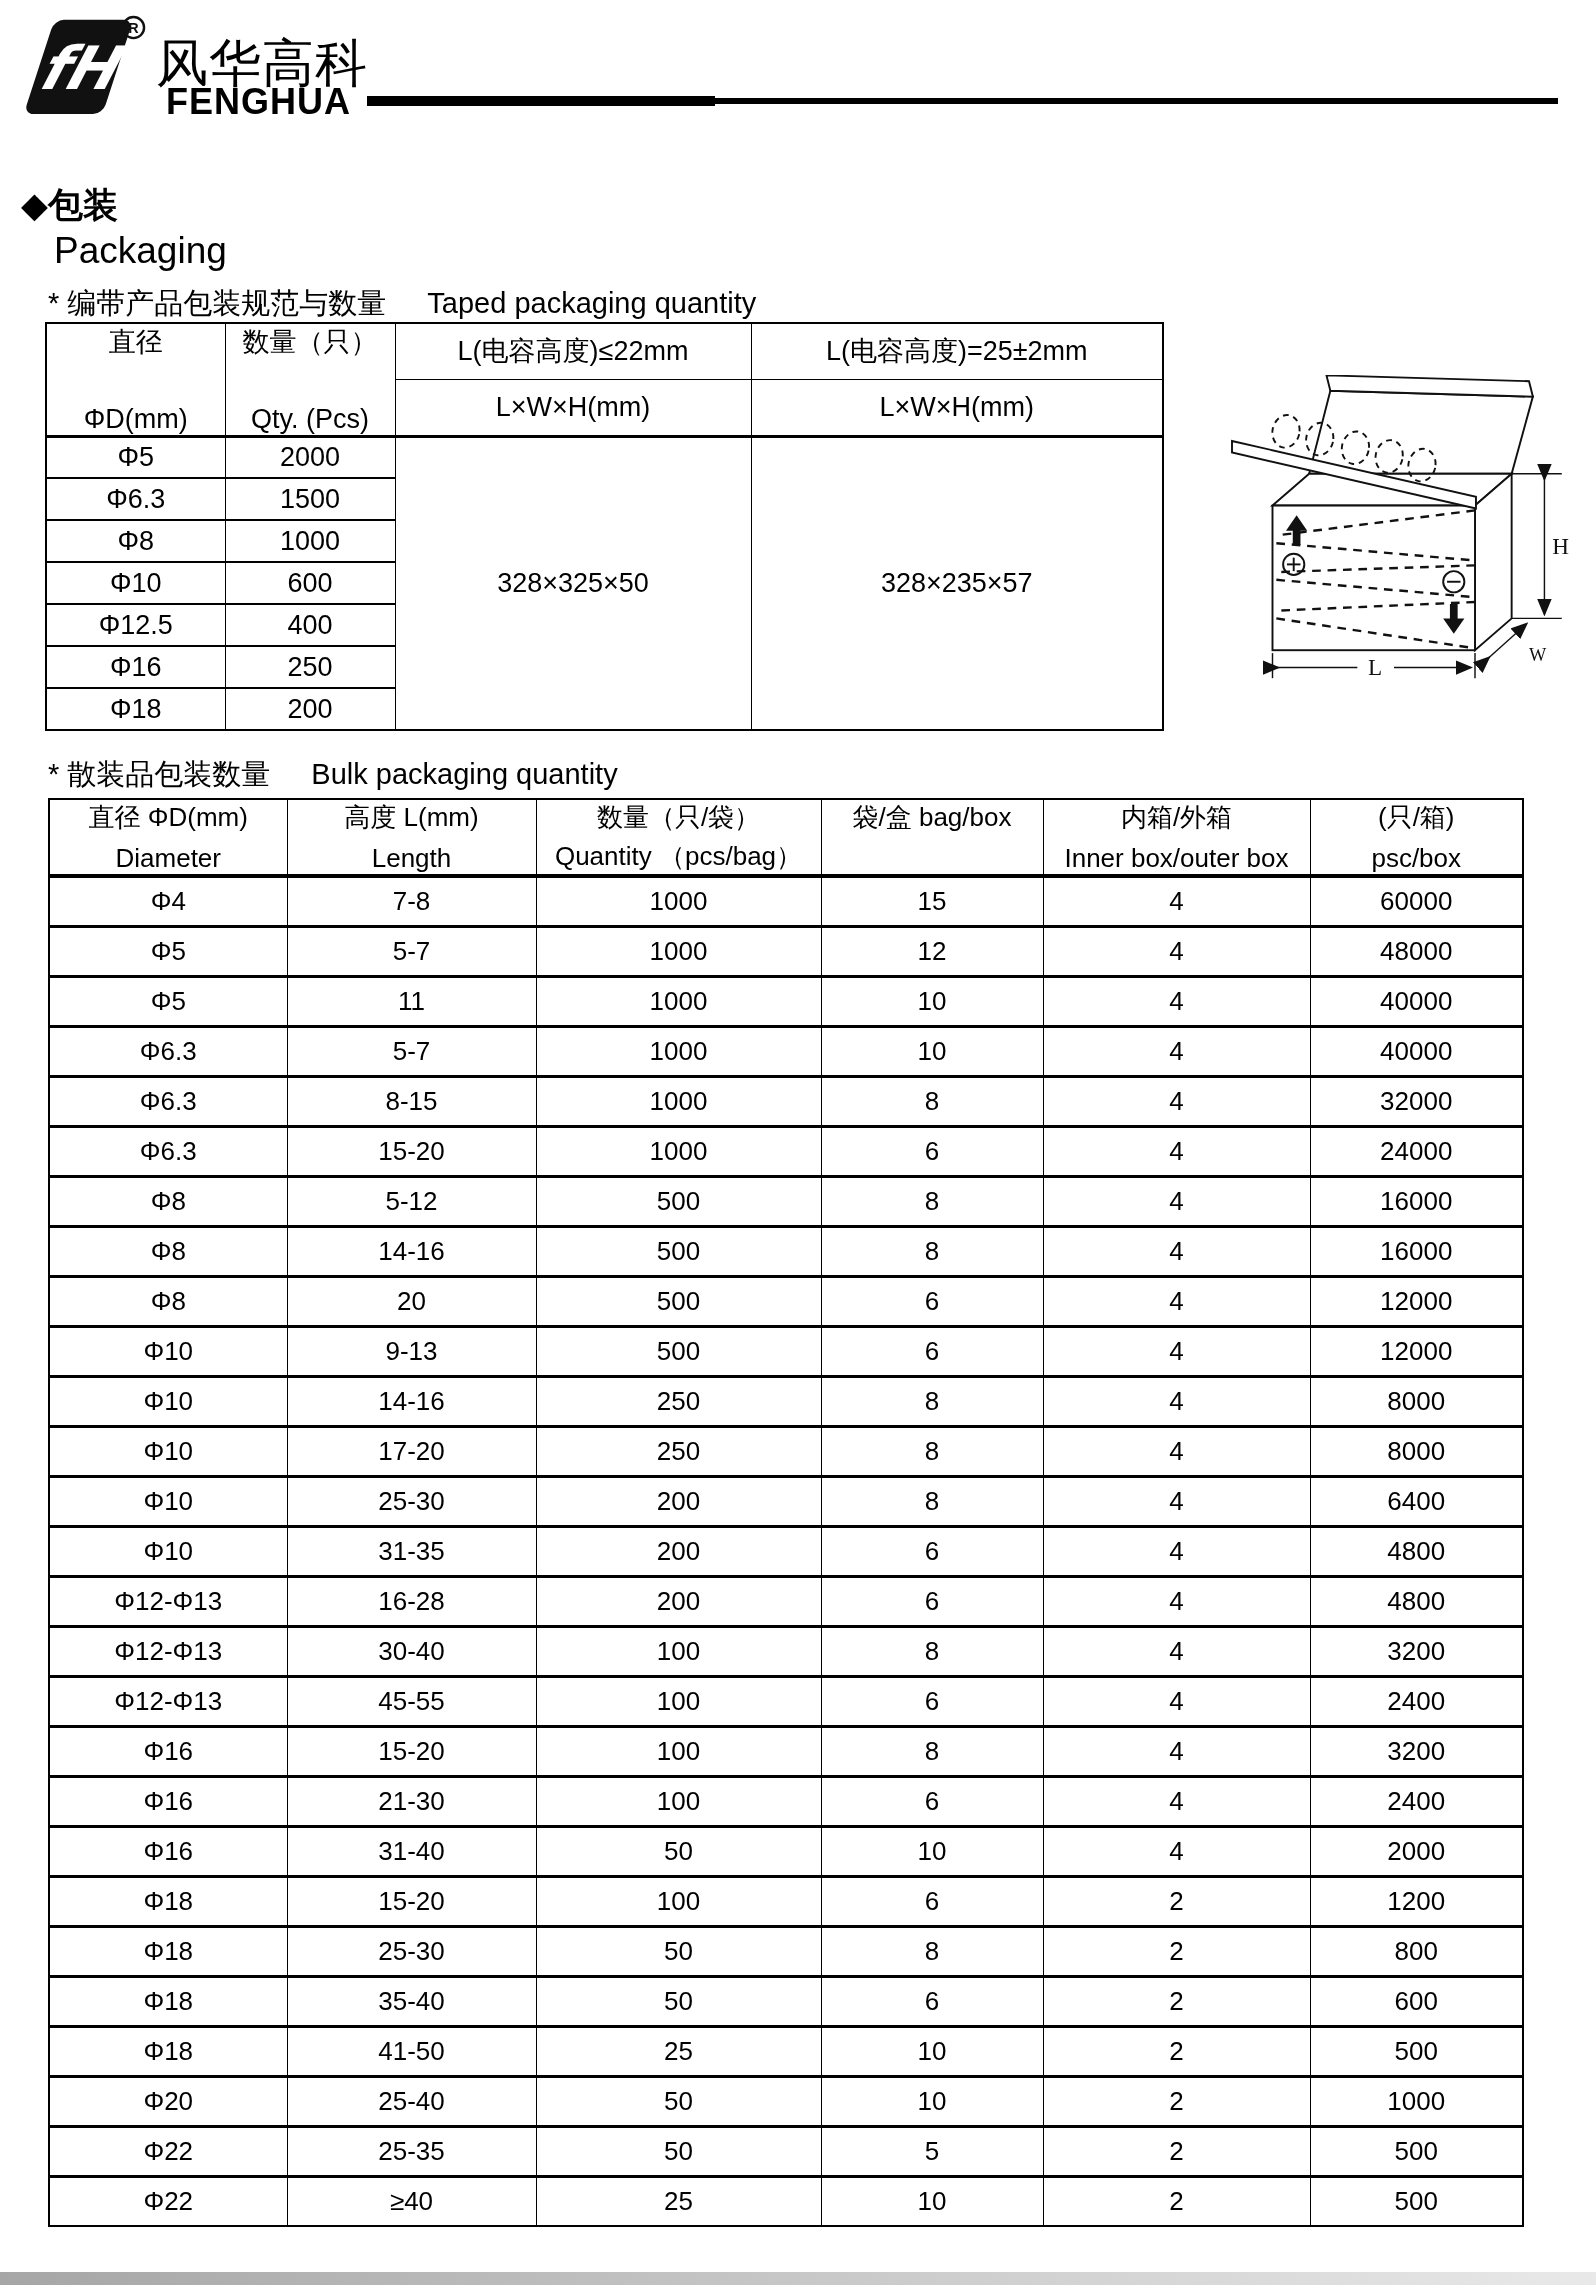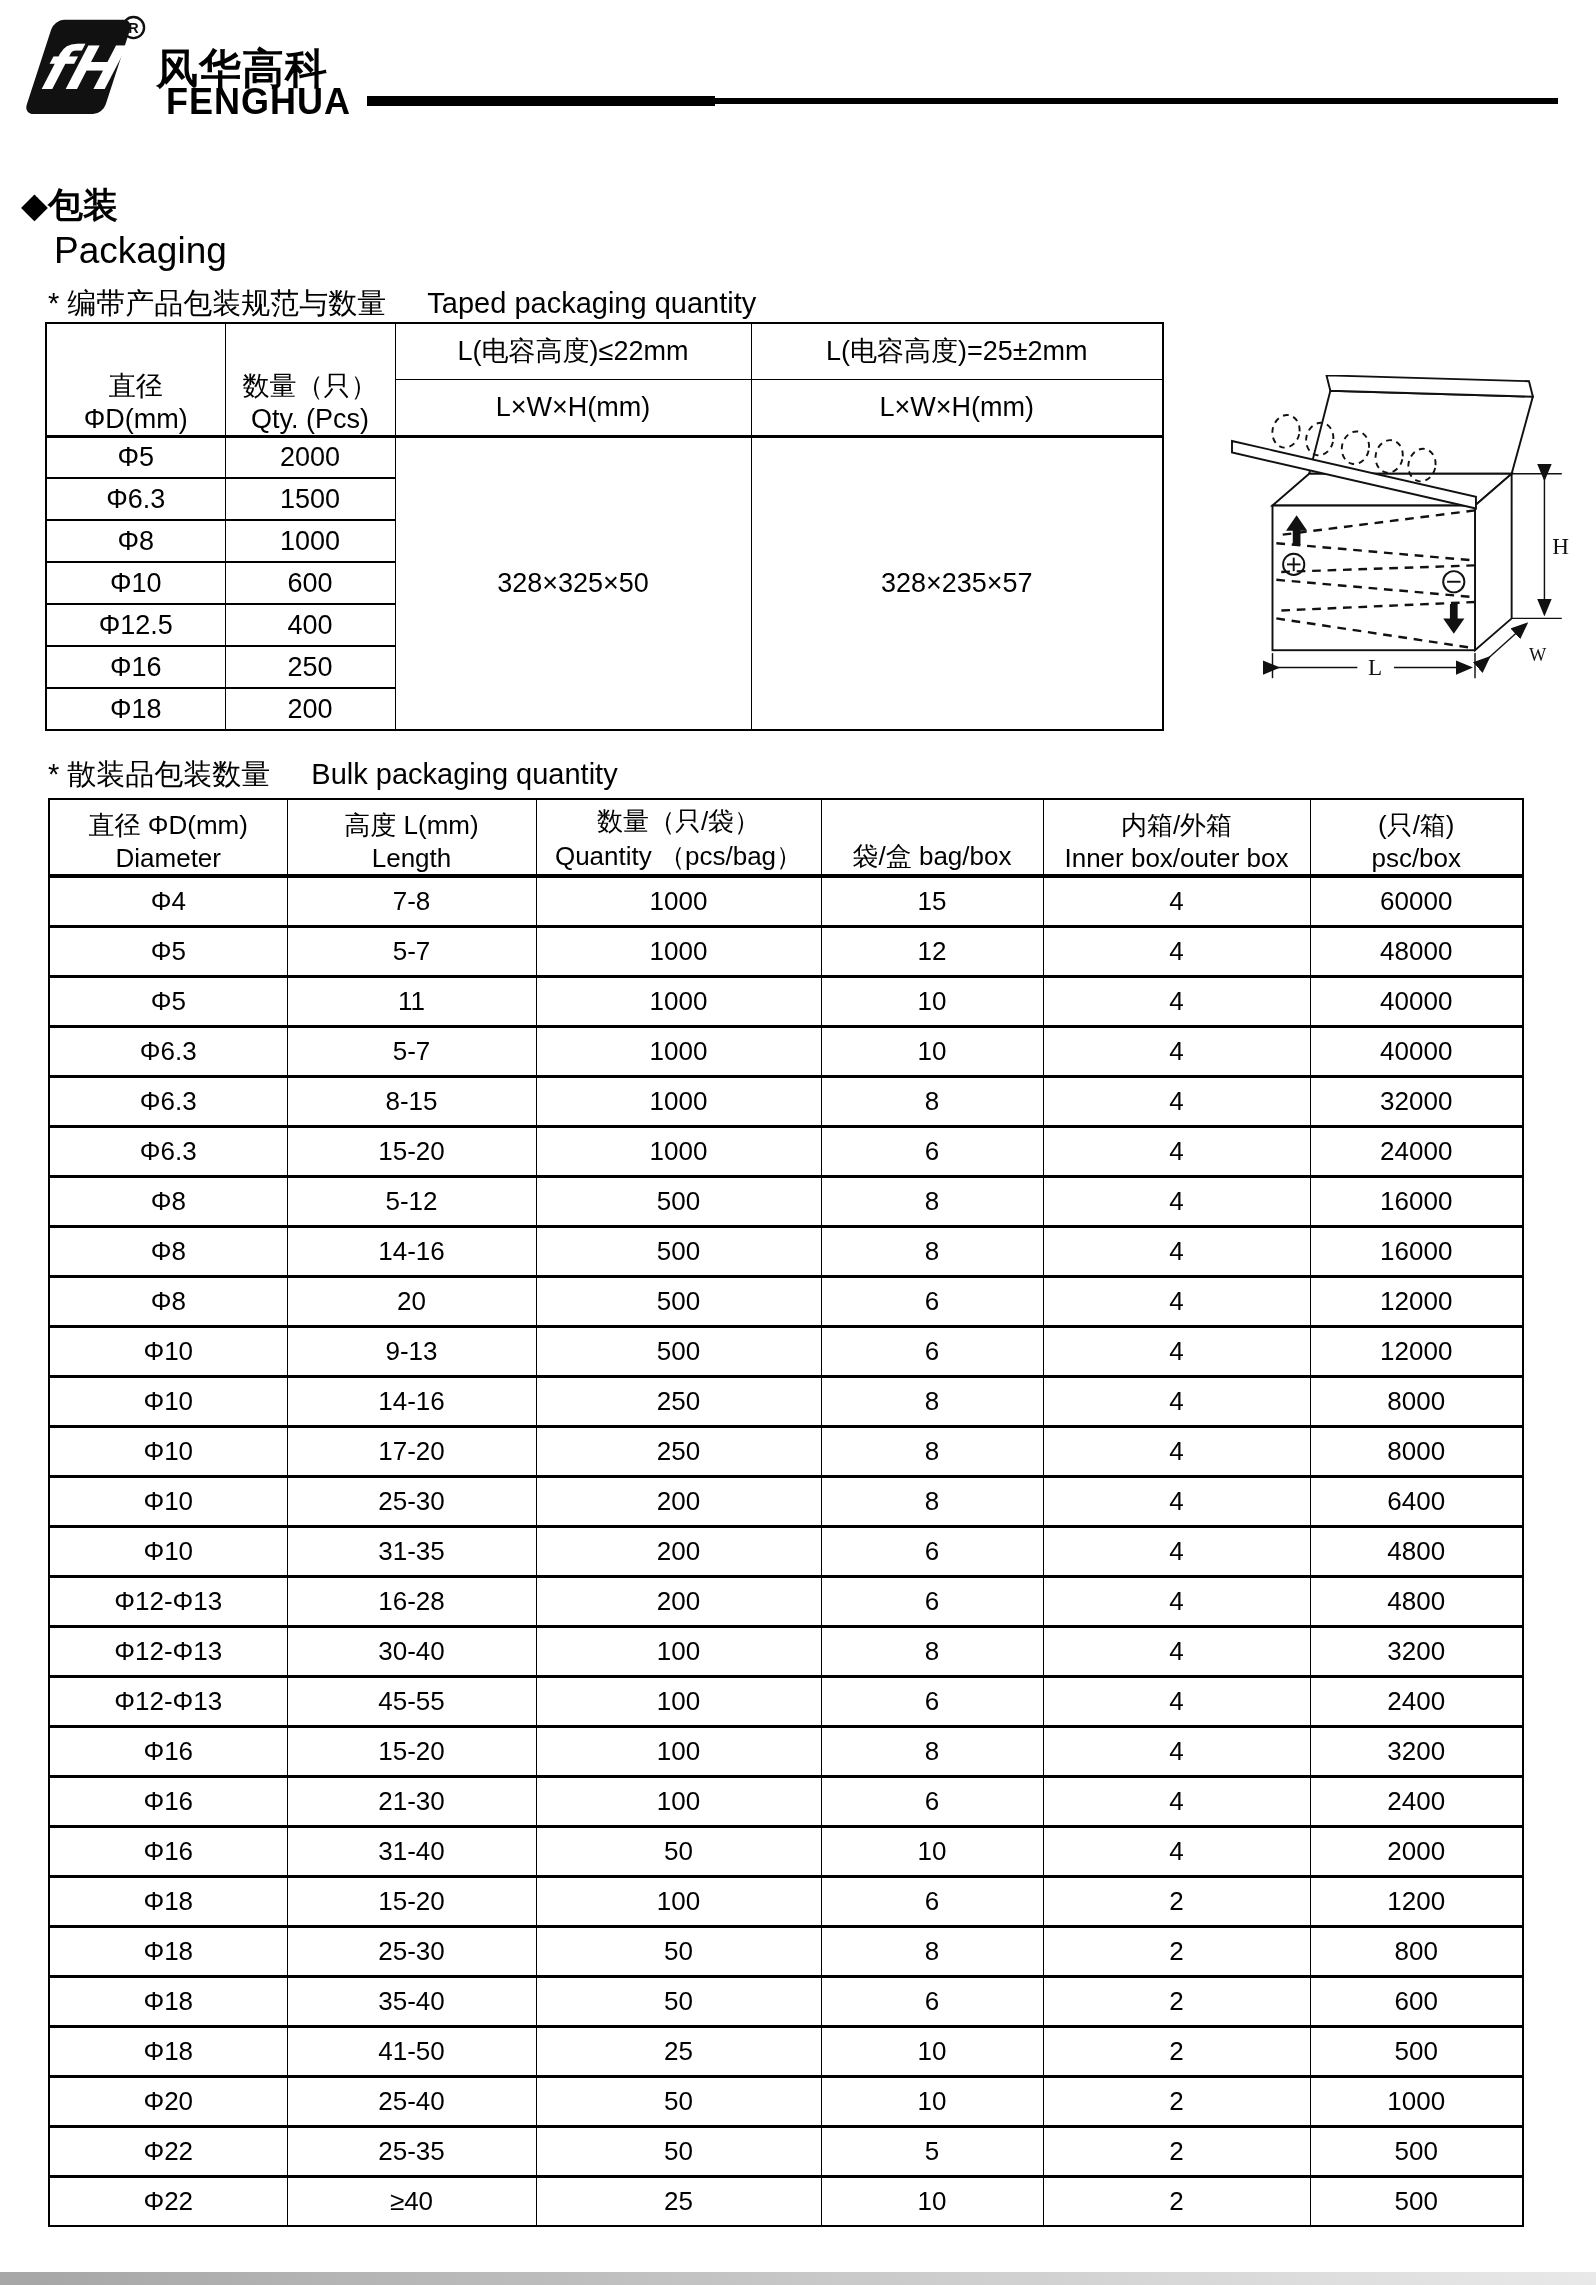--- a/index.html
+++ b/index.html
@@ -2,21 +2,21 @@
 <html><head>
 <meta charset="utf-8">
 <style>
   * { margin:0; padding:0; box-sizing:border-box; }
   html,body { background:#ffffff; }
   body { width:1597px; font-family:"Liberation Sans","DejaVu Sans",sans-serif; color:#000; }
   .page { position:relative; width:1597px; height:2285px; background:#fff; overflow:hidden; }
 
   
   .logo-mark { position:absolute; left:19.3px; top:11.6px; }
-  .logo-cn { position:absolute; left:156px; top:29px; font-size:42px; font-weight:bold; letter-spacing:1px;margin-top:12px; }
+  .logo-cn { position:absolute; left:156px; top:29px; font-size:52px; font-weight:normal; letter-spacing:1px; }
   .logo-en { position:absolute; left:166px; top:81px; font-size:36px; font-weight:bold; letter-spacing:1px; }
   .doc-title { position:absolute; right:73px; top:41px; font-size:41px; font-weight:bold; letter-spacing:0px; white-space:nowrap; }
   .rule-a { position:absolute; left:367px; top:96px; width:348px; height:9.7px; background:#000; }
   .rule-b { position:absolute; left:676px; top:98px; width:882px; height:5.8px; background:#000; }
 
   
   .sec-head { position:absolute; left:21px; top:182px; font-size:35px; font-weight:bold; }
   .sec-head-en { position:absolute; left:54px; top:230px; font-size:37px; }
   .sub1 { position:absolute; left:48px; top:284px; font-size:29px; white-space:nowrap; }
   .sub2 { position:absolute; left:48px; top:755px; font-size:29px; white-space:nowrap; }
@@ -26,21 +26,21 @@
   table { border-collapse:collapse; table-layout:fixed; text-align:center; }
   th, td { font-weight:normal; overflow:hidden; }
 
   .t1 { position:absolute; left:45px; top:322px; width:1117px; border:2.9px solid #000; }
   .t1 th, .t1 td { border:1.9px solid #000; font-size:27px; }
   .t1 tr.h1 th { height:56px; }
   .t1 tr.h2 th { height:57px;margin-top:8px; }
   .t1 tbody tr { height:42px; }
   .t1 tbody td { border-top:2.9px solid #000; }
   .t1 tbody tr:first-child td { border-top:3.9px solid #000; }
-  .two { display:flex; flex-direction:column; justify-content:flex-end; height:100%; }
+  .two { display:flex; flex-direction:column; justify-content:space-between; height:100%; }
 
   .t2 { position:absolute; left:48px; top:798px; width:1475px; border:2.9px solid #000;padding-left:43px; }
   .t2 th, .t2 td { border:1.9px solid #000; font-size:26px; }
   .t2 thead th { height:77px; }
   .t2 tbody tr { height:50px; }
   .t2 tbody td { border-top:3.9px solid #000; }
   .t2 tbody tr:first-child td { border-top:4.8px solid #000; }
 
   
   .diagram { position:absolute; left:1205px; top:375px; }

